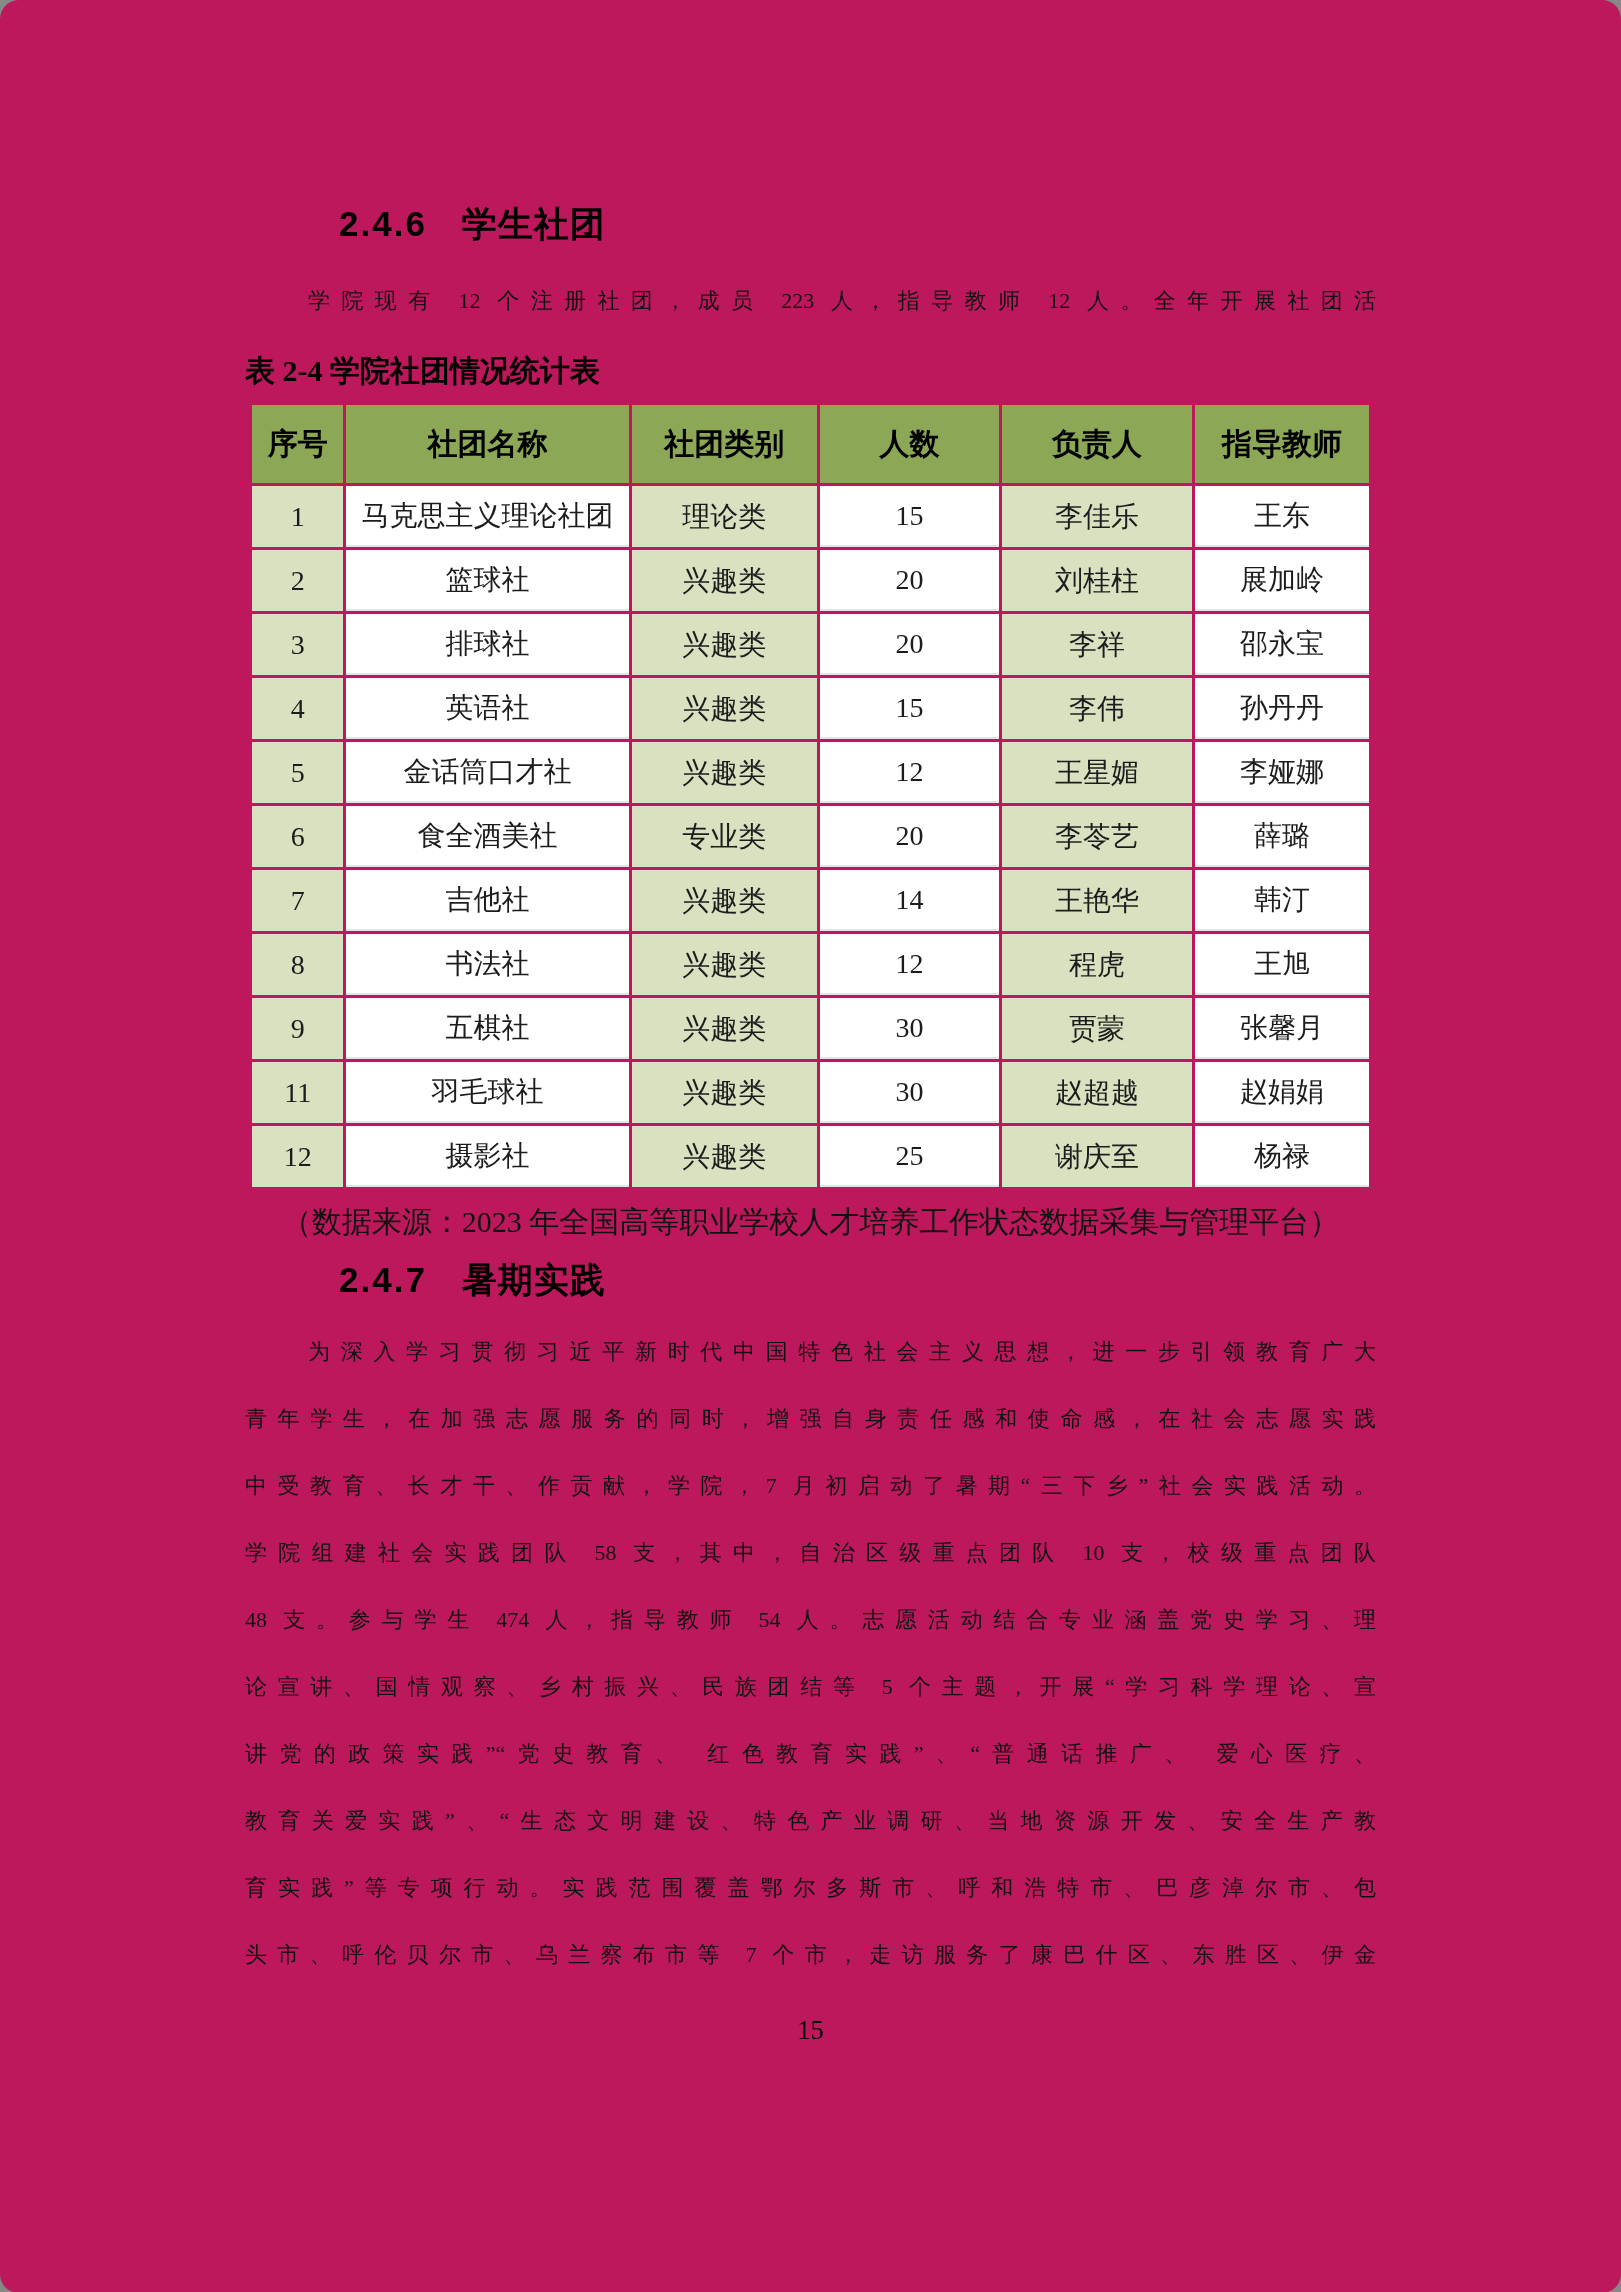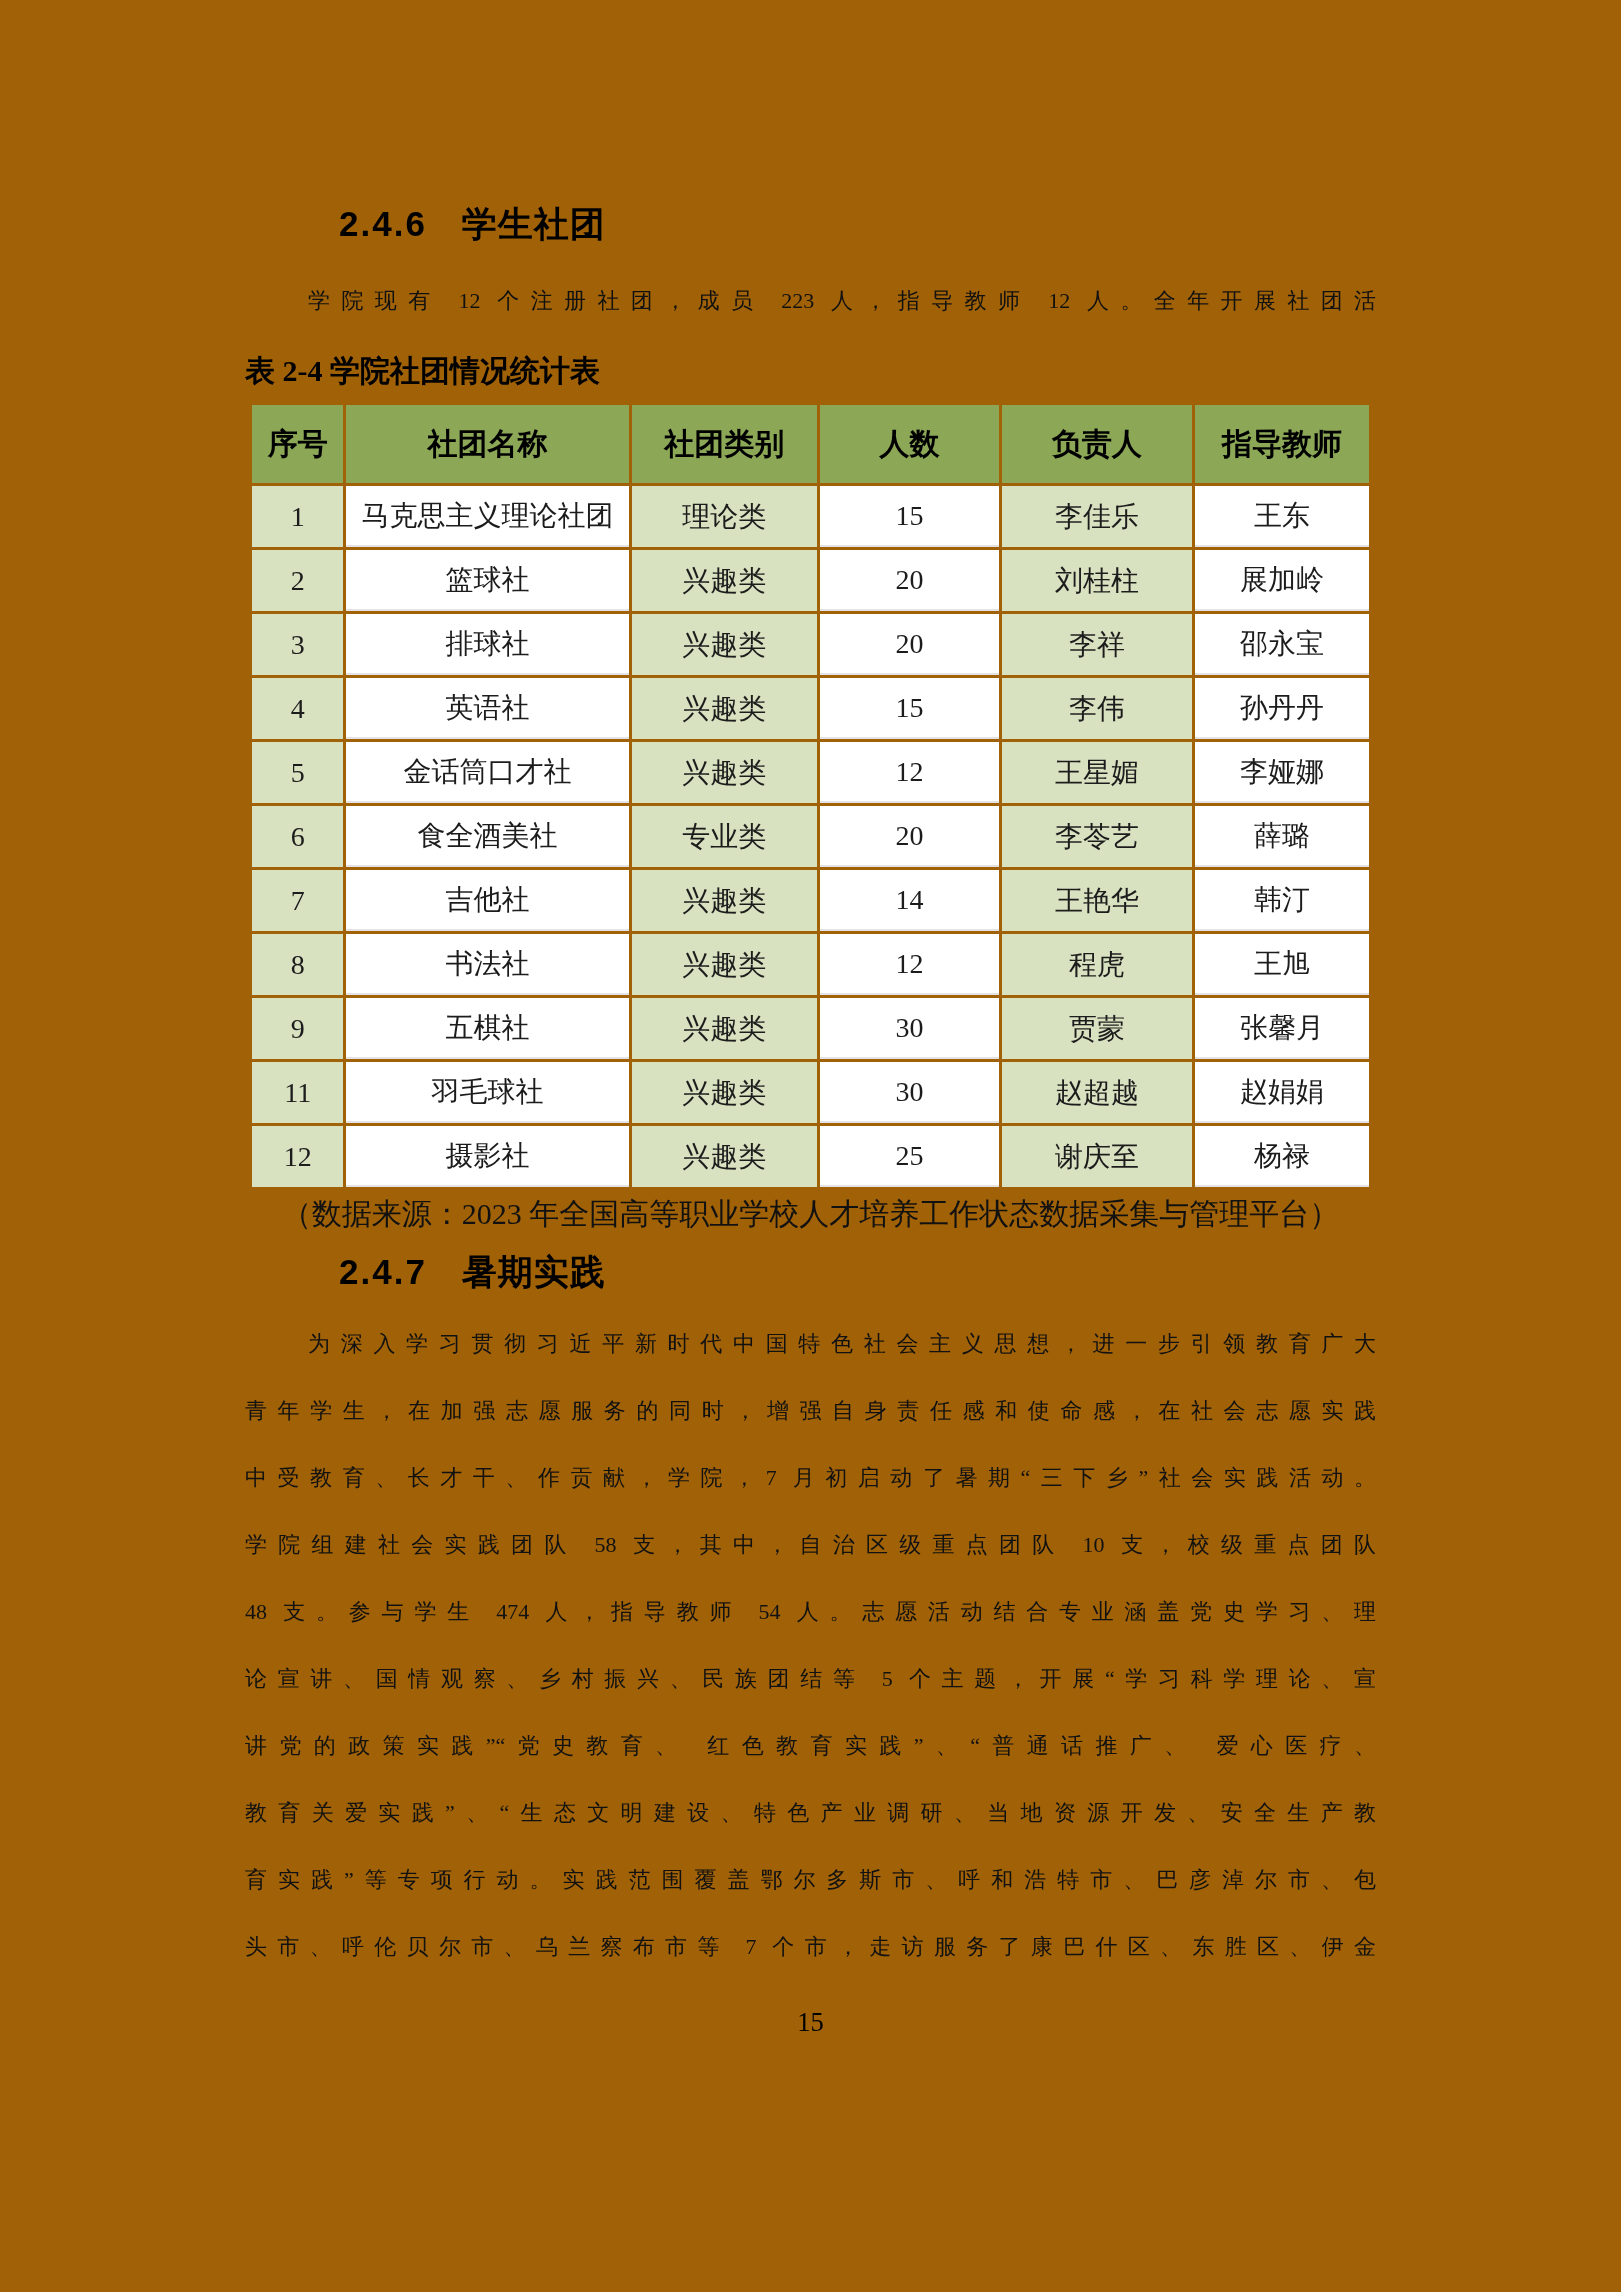--- a/index.html
+++ b/index.html
@@ -1,25 +1,26 @@
 <!DOCTYPE html>
 <html lang="zh" style="--header-bg: #8ca857; --cell-green: #d8e1c0; --row-line: #e4e4e4;"><head>
 <meta charset="utf-8">
 <style>
   html,body{margin:0;padding:0;background:#888;}
   .page{
     position:relative;
     width:1621px;height:2293px;
     margin:0 auto;
-    background:#a16207;
+    background:#be185d;
     box-sizing:border-box;
     padding:201px 245px 0 245px;
     font-family:"Liberation Serif","DejaVu Serif",serif;
     color:#000;
     overflow:hidden;
+    border-radius:19px;
   }
   .hd{
     font-family:"Liberation Sans","DejaVu Sans",sans-serif;
     font-weight:bold;
     font-size:35px;
     line-height:46px;
     margin:0 0 19.6px 94px;
     color:#000;
   }
   .hd .num{margin-right:35px;letter-spacing:2px;}
@@ -70,21 +71,21 @@
     vertical-align:middle;
     color:#1c1c1c;
     padding:0;
   }
   table.club-table td:nth-child(odd){background:var(--cell-green,#d8e1c0);}
   table.club-table td:nth-child(even){
     background:#ffffff;
     border-bottom:2px solid var(--row-line,#e4e4e4);
   }
   .source{
-    margin-top:4px;
+    margin-top:12px;
     text-align:center;
     font-size:30px;
     line-height:39px;
     color:#111;
   }
   .para2{margin-top:15.7px;}
   .pagenum{
     margin-top:27.4px;
     text-align:center;
     font-size:26.5px;

